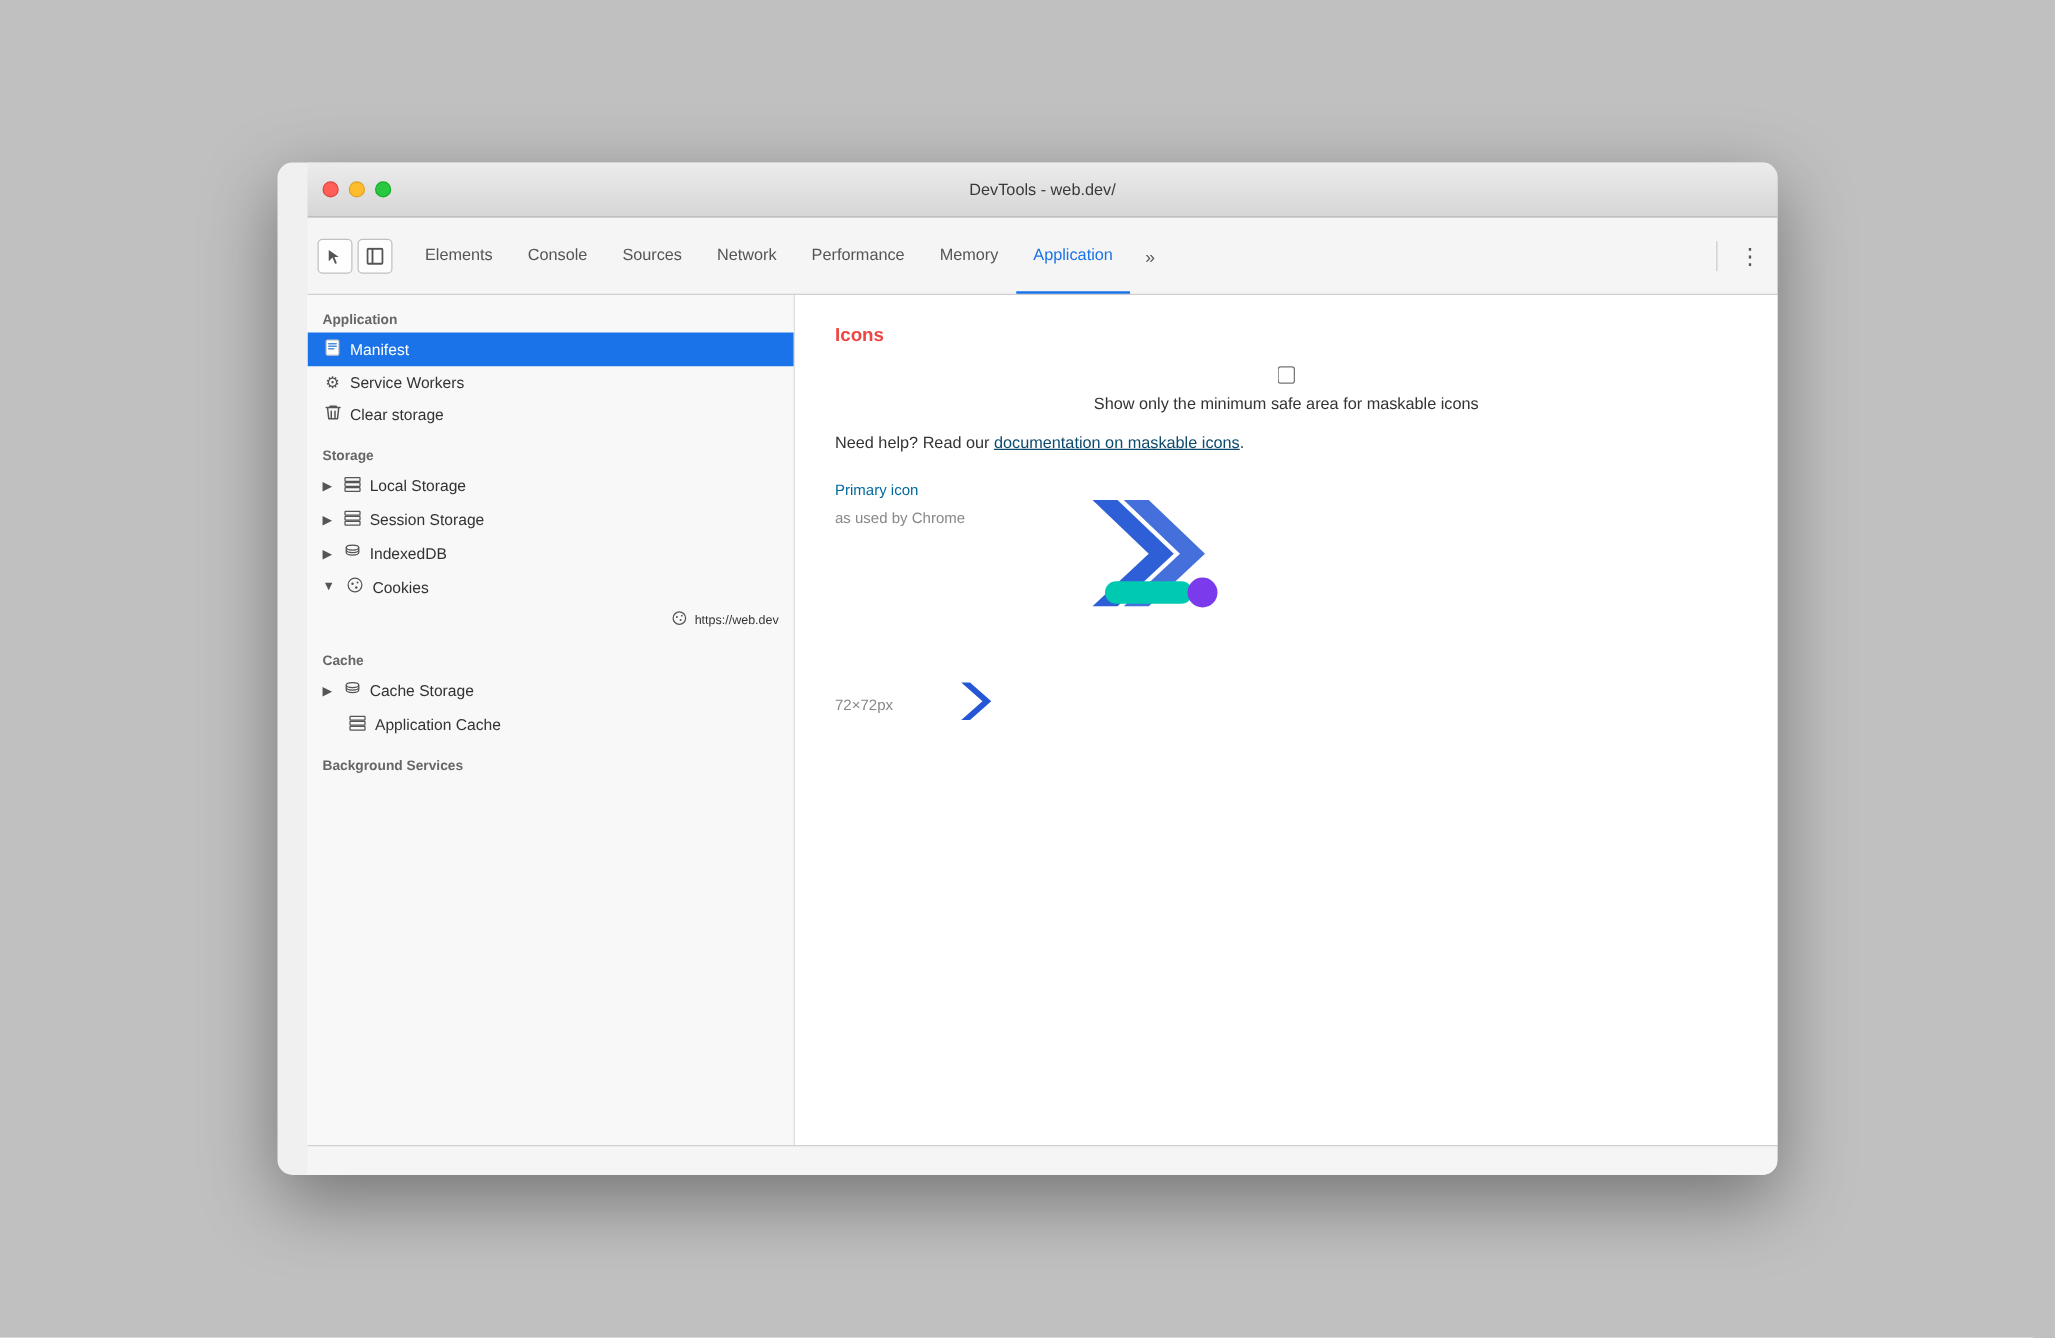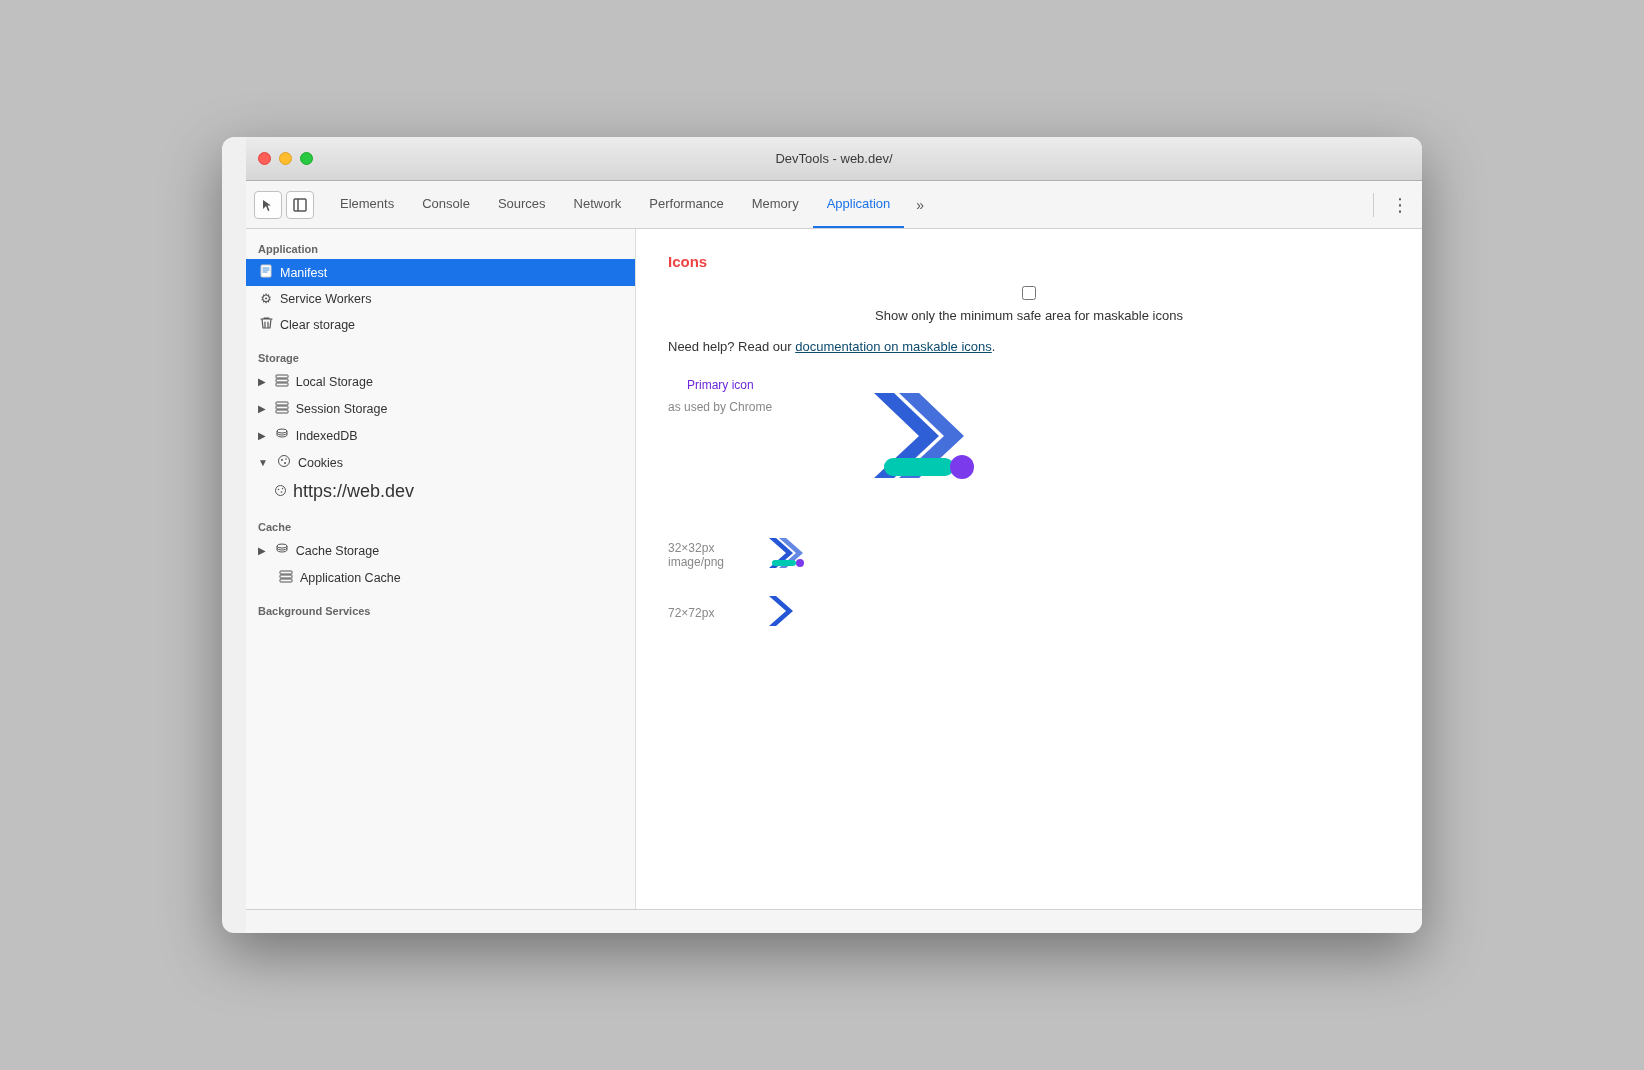--- a/index.html
+++ b/index.html
@@ -55,21 +55,21 @@
       transform: translateX(-50%);
       font-size: 13px;
       color: #3a3a3a;
       font-weight: 500;
     }
 
     
     .toolbar {
       background: #f5f5f5;
       border-bottom: 1px solid #d0d0d0;
-      height: 48px;
+      height: 62px;
       display: flex;
       align-items: center;
       padding: 0 8px;
       gap: 4px;
     }
 
     .toolbar-icons {
       display: flex;
       align-items: center;
       gap: 4px;
@@ -196,22 +196,23 @@
     .sidebar-item.active .sidebar-icon {
       color: white;
     }
 
     .sidebar-sub-item {
       display: flex;
       align-items: center;
       padding: 5px 12px 5px 28px;
       cursor: pointer;
       color: #333;
-      font-size: 18px;
+      font-size: 10px;
       gap: 6px;
+      justify-content: flex-end;
     }
 
     .expand-arrow {
       font-size: 10px;
       margin-right: 2px;
       color: #555;
     }
 
     .expand-arrow.open::before { content: '▼'; }
     .expand-arrow.closed::before { content: '▶'; }
@@ -473,51 +474,37 @@
         <input type="checkbox" id="maskable-cb" style="">
         <label class="checkbox-label" for="maskable-cb">Show only the minimum safe area for maskable icons</label>
       </div>
 
       <p class="help-text">
         <span>Need help? Read our </span><a class="help-link">documentation on maskable icons</a><span>.</span>
       </p>
 
       <div style="display: flex; margin-bottom: 32px;">
         <div style="min-width: 160px; display: flex; flex-direction: column; align-items: flex-start; gap: 4px;">
-          <span style="font-size: 12px; color: #6d28d9; margin-bottom: 4px; margin-left: 19px;">Primary icon</span>
+          <span style="font-size: 12px; color: #0369a1; margin-bottom: 4px;">Primary icon</span>
           <span style="font-size: 12px; color: #888;">as used by Chrome</span>
         </div>
         <div style="margin-left: 16px;">
           
           <svg width="140" height="120" viewBox="0 0 140 120" fill="none">
 
             <path d="M30 15 L75 58 L30 100 L50 100 L95 58 L50 15 Z" fill="#2456D5" opacity="0.95"></path>
             <path d="M55 15 L100 58 L55 100 L75 100 L120 58 L75 15 Z" fill="#2456D5" opacity="0.85"></path>
 
             <rect x="40" y="80" width="70" height="18" rx="9" fill="#00C9B1"></rect>
 
             <circle cx="118" cy="89" r="12" fill="#7C3AED"></circle>
           </svg>
         </div>
       </div>
 
-      <div class="icon-row">
-        <div class="icon-meta">
-          <span class="icon-size-label">32×32px</span>
-          <span class="icon-type-label">image/png</span>
-        </div>
-        <div>
-          <svg width="44" height="38" viewBox="0 0 44 38" fill="none">
-            <path d="M5 4 L22 19 L5 34 L12 34 L29 19 L12 4 Z" fill="#2456D5"></path>
-            <path d="M15 4 L32 19 L15 34 L22 34 L39 19 L22 4 Z" fill="#2456D5" opacity="0.7"></path>
-            <rect x="8" y="26" width="24" height="6" rx="3" fill="#00C9B1"></rect>
-            <circle cx="36" cy="29" r="4" fill="#7C3AED"></circle>
-          </svg>
-        </div>
-      </div>
 
       <div class="icon-row">
         <div class="icon-meta">
           <span class="icon-size-label">72×72px</span>
         </div>
         <div>
           <svg width="44" height="38" viewBox="0 0 44 38" fill="none">
             <path d="M5 4 L22 19 L5 34 L12 34 L29 19 L12 4 Z" fill="#2456D5"></path>
           </svg>
         </div>

